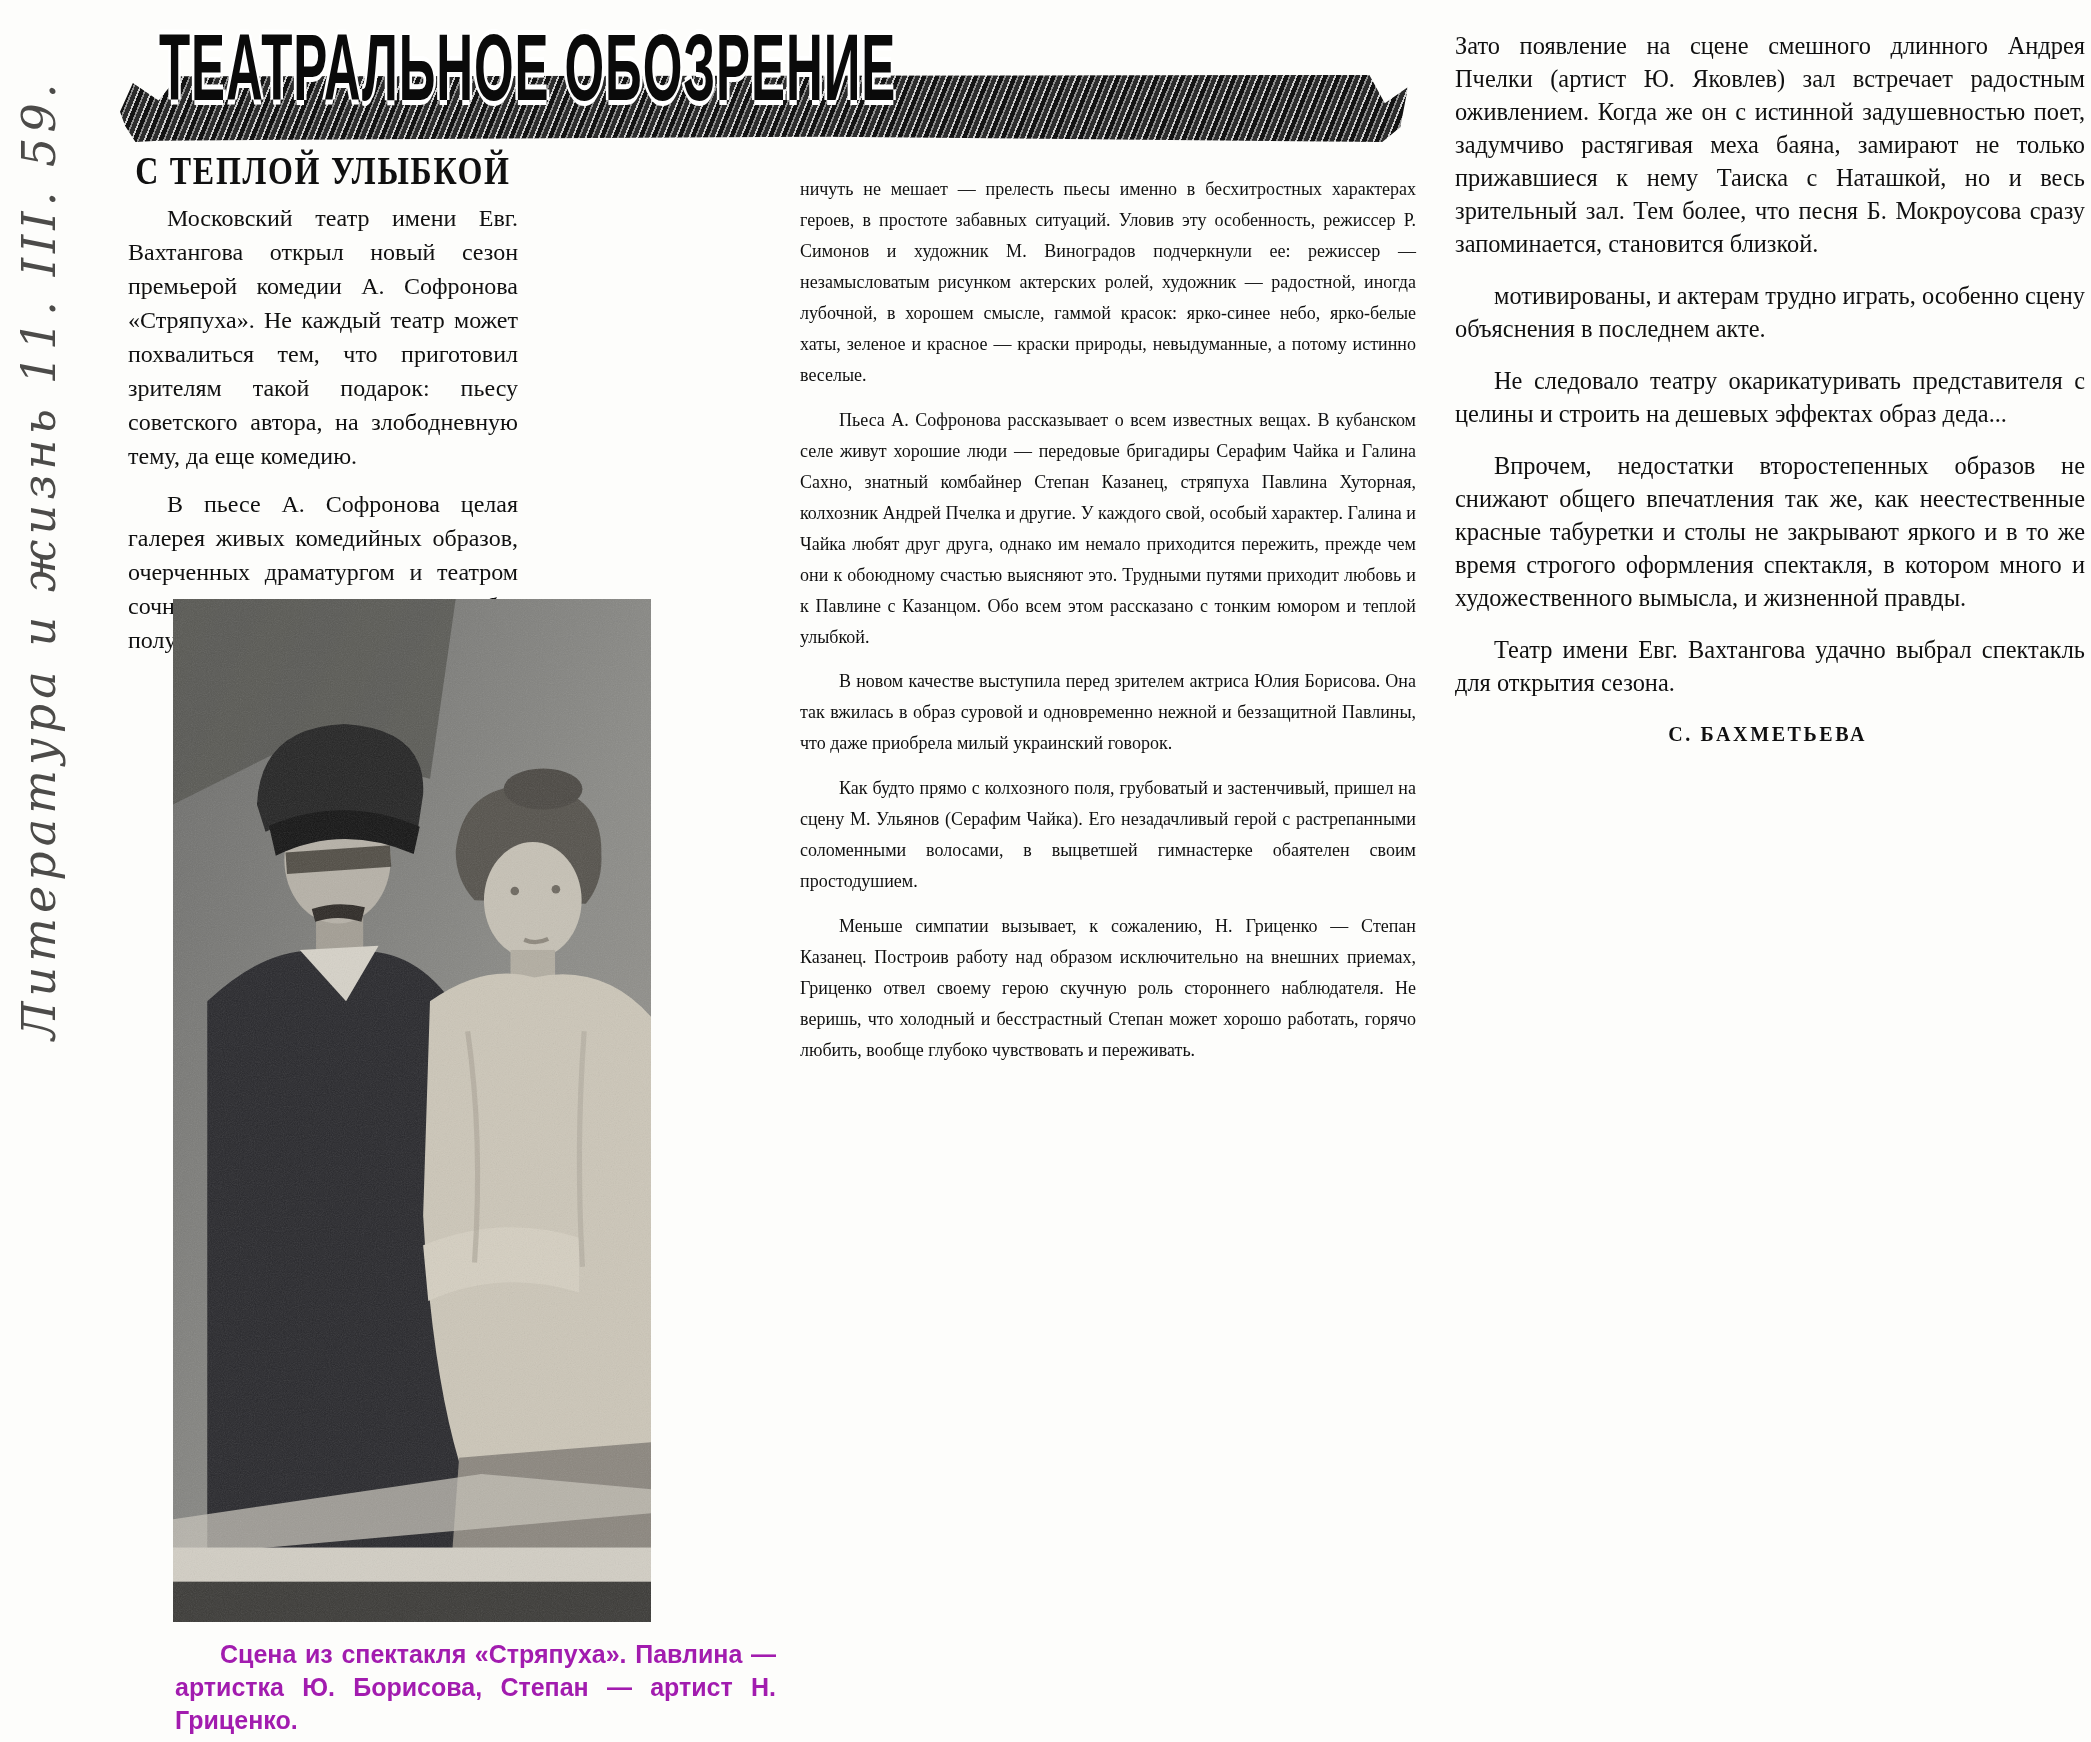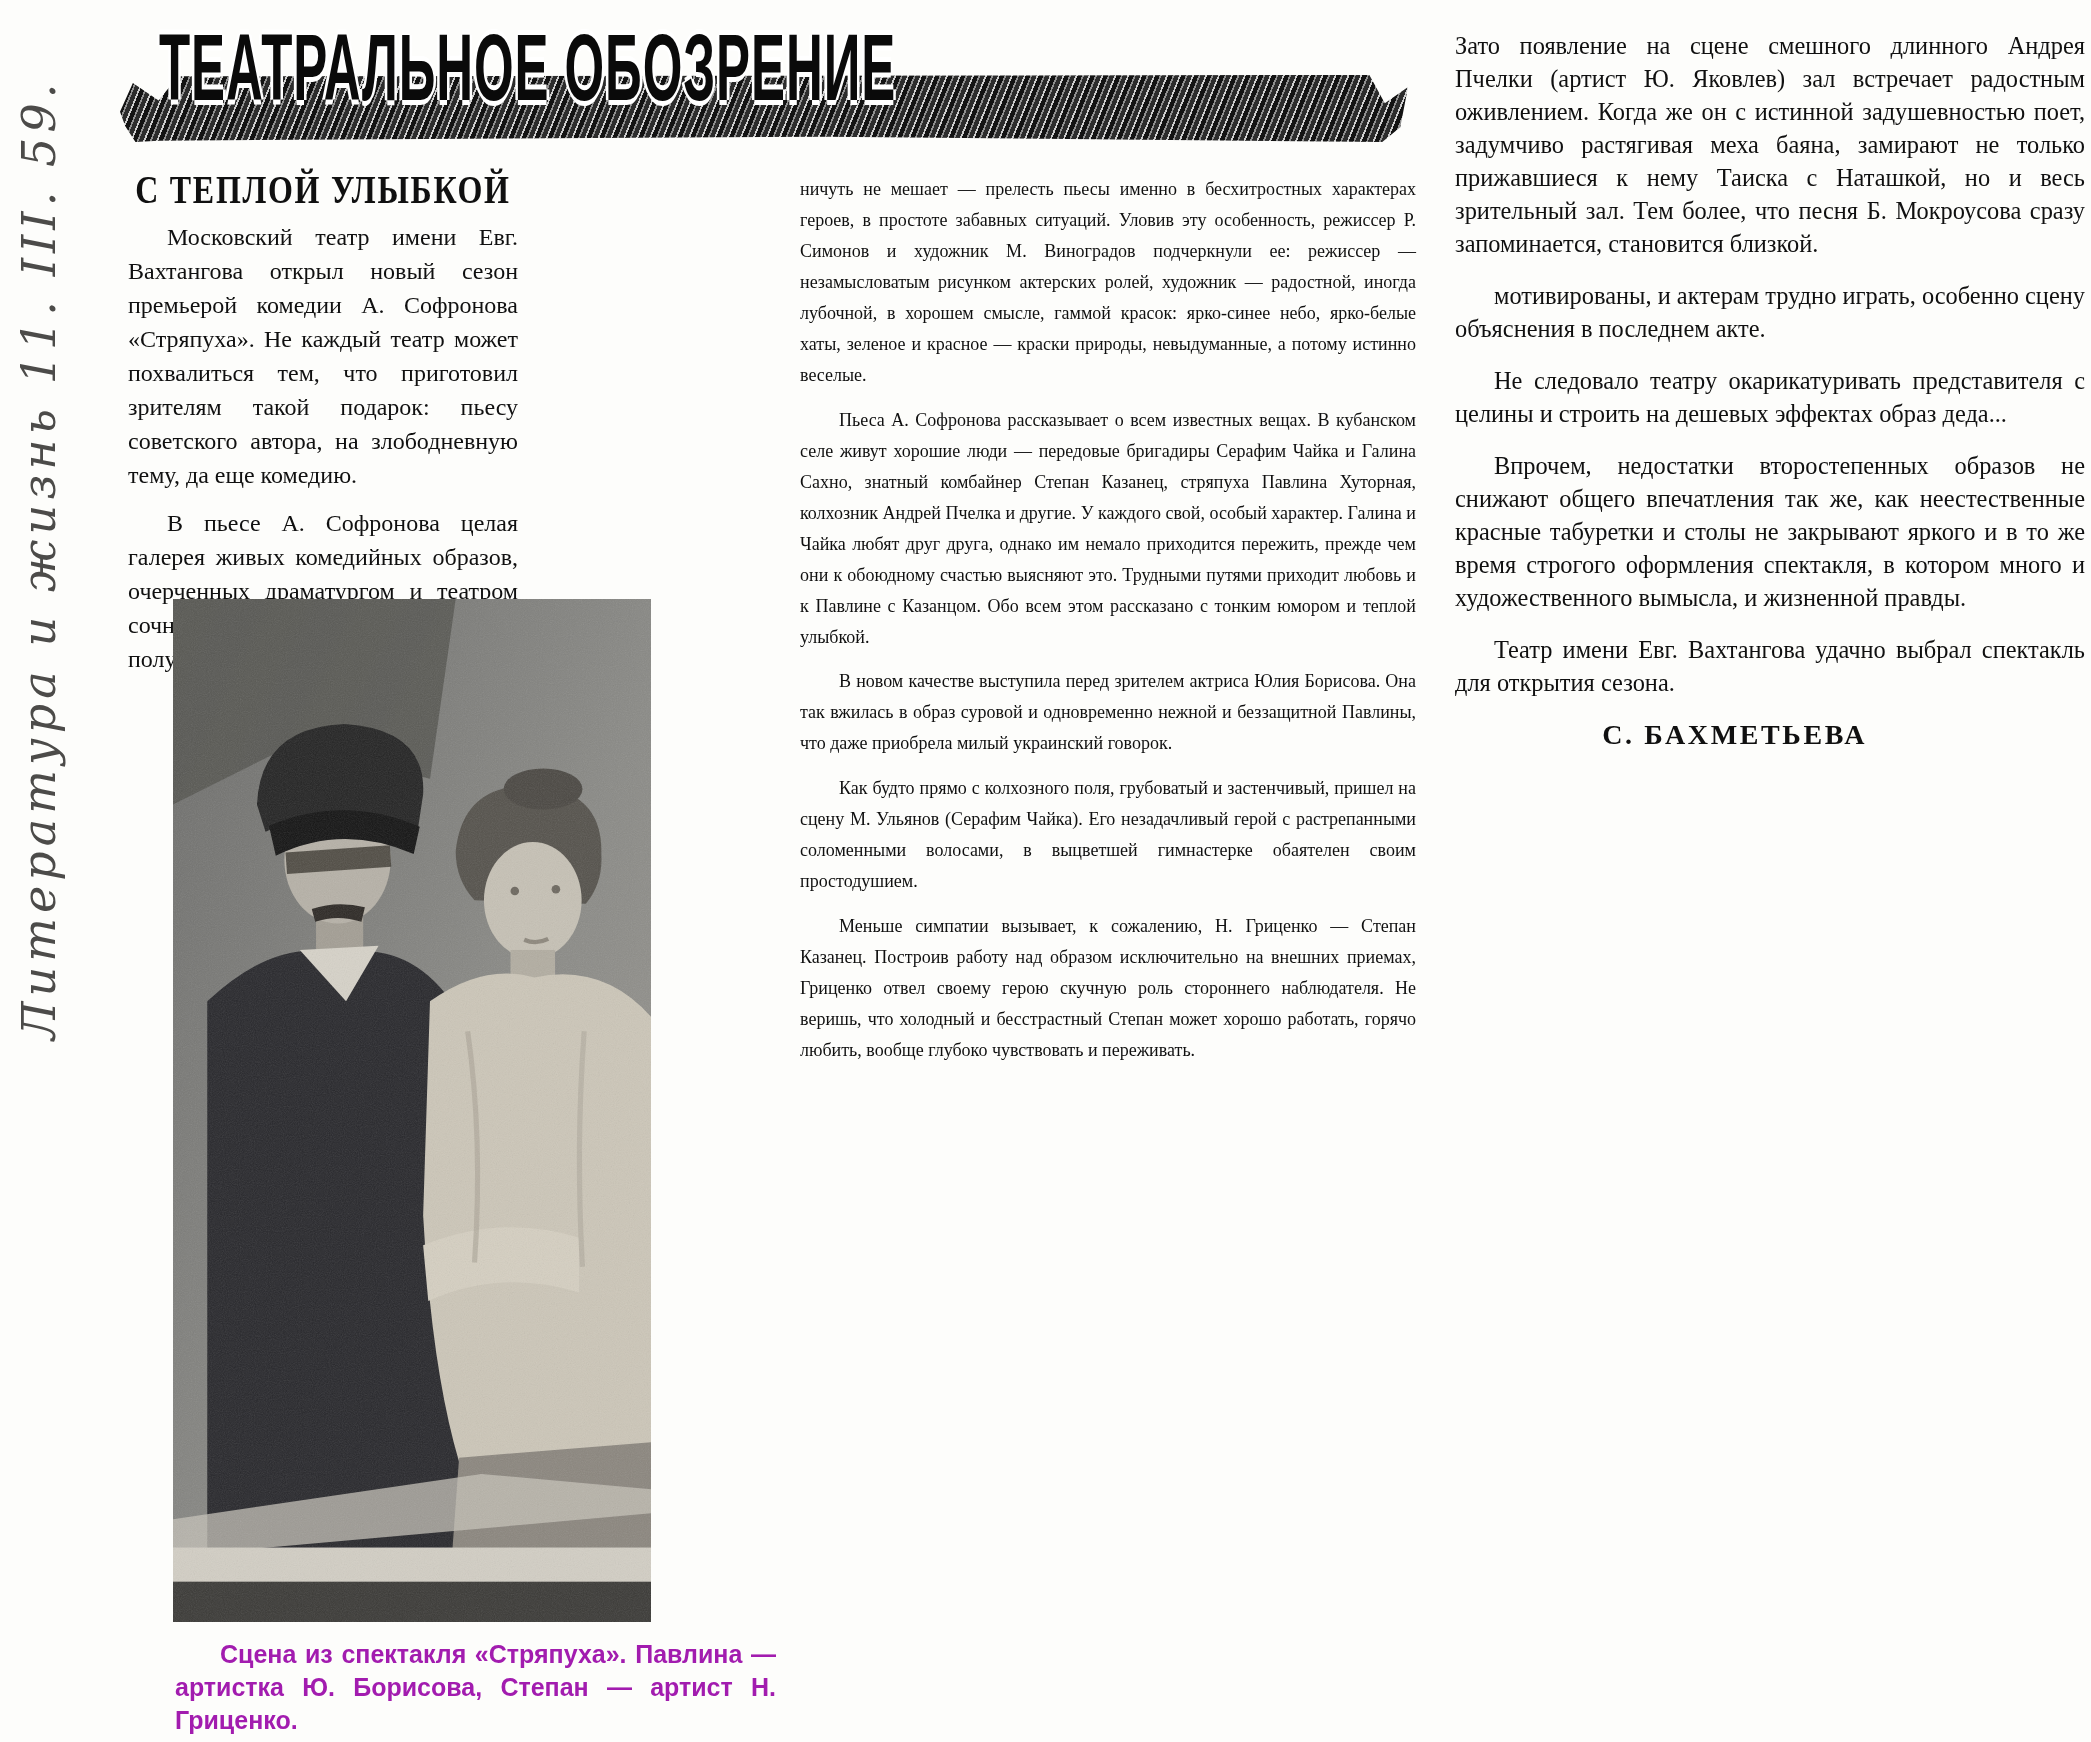--- a/index.html
+++ b/index.html
@@ -33,36 +33,36 @@
     position:absolute; left:159px; bottom:50px; margin:0;
     font-family:"Liberation Sans", sans-serif; font-weight:700;
     font-size:51px; line-height:.85; letter-spacing:0.9px; color:#0a0a0a;
     transform:scaleY(1.85); transform-origin:left bottom; white-space:nowrap;
     text-shadow:-2.6px 0 0 #fff,2.6px 0 0 #fff,0 -2.6px 0 #fff,0 2.6px 0 #fff;
   }
 
   
   .col{position:absolute; text-align:justify;}
   .col p{margin:0 0 13.7px 0; text-indent:39px;}
-  .col1{left:128px; top:169px; width:390px; font-size:24px; line-height:34px;}
+  .col1{left:128px; top:150px; width:390px; font-size:24px; line-height:34px;}
   .col2{left:800px; top:174px; width:616px; font-size:18px; line-height:31px;}
   .col3{left:1455px; top:29px;  width:630px; font-size:24.4px; line-height:33px;}
   .col2 p{margin-bottom:13.7px;}
   .col3 p{margin-bottom:19px;}
   .flow p:first-child{text-indent:0;} 
 
   .article-title{
     margin:0 0 17px 0; text-align:center;
     font-size:32px; font-weight:700; letter-spacing:1.7px;
     transform:scaleY(1.22); transform-origin:center top; white-space:nowrap;
   }
 
   .byline{
     margin-top:5.1px; text-align:right; padding-right:218px;
-    font-weight:700; font-size:28px; letter-spacing:2.6px;
+    font-weight:700; font-size:20px; letter-spacing:2.6px;
     font-family:"Liberation Serif", serif;
   }
 
   
   .photo-figure{position:absolute; left:173px; top:599px; width:478px; height:1023px; margin:0;}
   .photo-figure svg{display:block; width:100%; height:100%;}
   .caption{
     position:absolute; left:175px; top:1638px; width:601px;
     font-family:"Liberation Sans", sans-serif; font-weight:700;
     font-size:25px; line-height:33px; text-align:justify; text-indent:45px;

